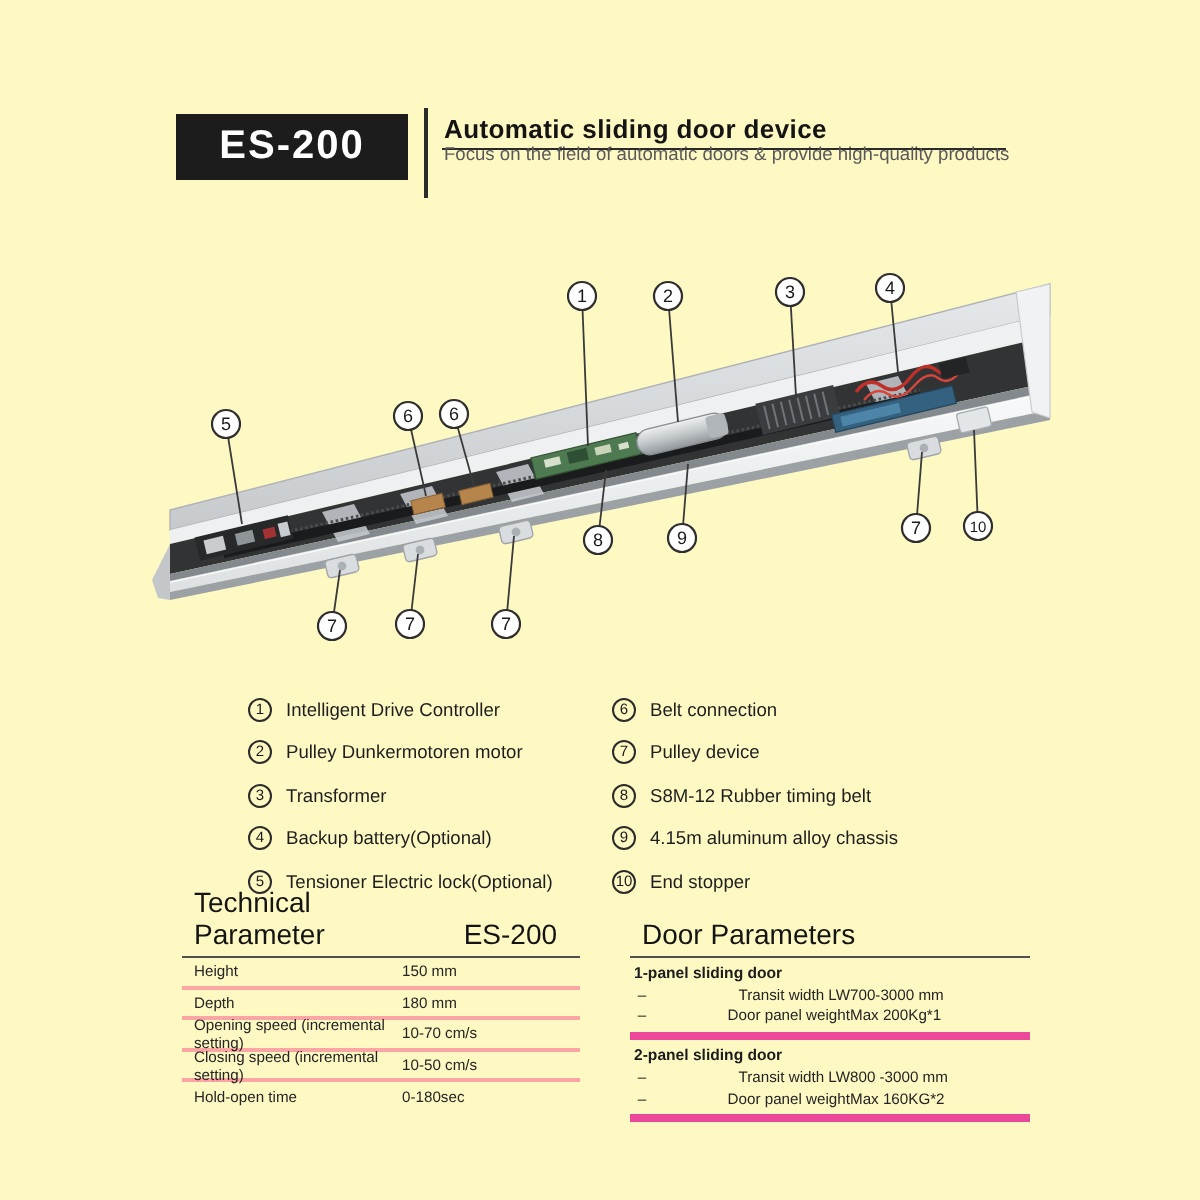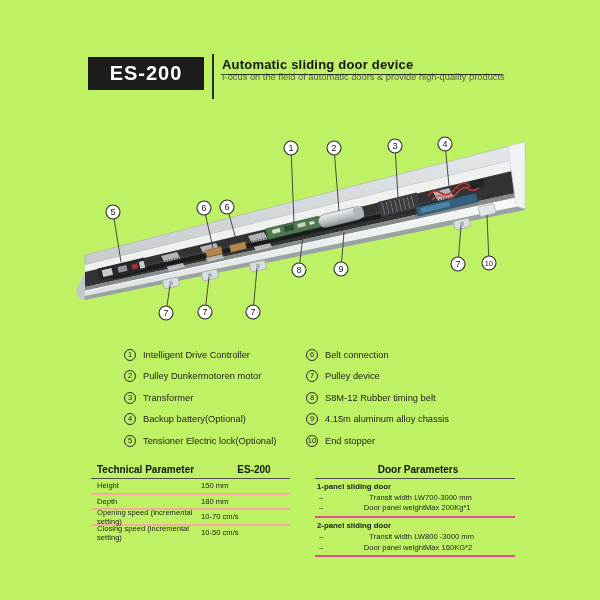--- a/index.html
+++ b/index.html
@@ -1,17 +1,17 @@
 <!DOCTYPE html>
 <html><head>
 <meta charset="utf-8">
 <style>
   html,body { margin:0; padding:0; background:#ffffff; }
   .page {
-    position:relative; width:600px; height:600px; background:#bef264; overflow:hidden;
+    position:relative; width:600px; height:600px; background:#fef9c3; overflow:hidden;
     font-family:"Liberation Sans", sans-serif; color:#1e1e1e;
   }
   
   .badge {
     position:absolute; left:88px; top:57px; width:116px; height:33px;
     background:#1c1c1c; color:#fff; display:flex; align-items:center; justify-content:center;
     font-size:20px; font-weight:bold; letter-spacing:1px;
   }
   .vdiv { position:absolute; left:212px; top:54px; width:2px; height:45px; background:#2b2b2b; }
   .title {
@@ -36,31 +36,31 @@
     border:1px solid #2b2b2b; border-radius:50%;
     font-size:7.5px; line-height:10px; text-align:center; color:#1a1a1a;
   }
   .ll { font-size:9.3px; color:#1e1e1e; white-space:nowrap; }
   
   .tbl { position:absolute; top:460px; }
   #tech-table { left:91px; width:199px; }
   #door-table { left:315px; width:200px; }
   .t-head {
     display:flex; align-items:flex-end; height:15px; padding:0 0 3px 6px;
-    border-bottom:1.5px solid #4f4f4f; font-size:10px; font-weight:bold; color:#141414;justify-content:center;
+    border-bottom:1.5px solid #4f4f4f; font-size:14px; font-weight:normal; color:#141414;
   }
   .t-model { margin-left:auto; width:72px; text-align:center; }
   .t-row {
     display:flex; align-items:center; height:13.6px;
     border-bottom:2px solid #fca5a5; font-size:7.6px; color:#242424;
   }
   .t-row:last-child { border-bottom:none; }
   .t-label { padding-left:6px; flex:1; }
   .t-value { width:89px; flex:0 0 89px; }
-  .g-block { border-bottom:2px solid #ec4899; padding:2px 0 3px 0; }
+  .g-block { border-bottom:4px solid #ec4899; padding:2px 0 3px 0; }
   .g-name { height:11px; display:flex; align-items:center; padding-left:2px;
             font-size:7.8px; font-weight:bold; color:#1c1c1c; }
   .g-row { display:flex; align-items:center; height:10.6px; font-size:7.6px; color:#242424; }
   .g-dash { width:12px; flex:0 0 12px; text-align:center; }
   .g-label { flex:1;text-align:right; }
   .g-value { width:90px; flex:0 0 90px; }
 </style>
 </head>
 <body>
 
@@ -318,20 +318,24 @@
           <span class="t-label">Depth</span>
           <span class="t-value">180 mm</span>
         </div>
         <div class="t-row">
           <span class="t-label">Opening speed (incremental setting)</span>
           <span class="t-value">10-70 cm/s</span>
         </div>
         <div class="t-row">
           <span class="t-label">Closing speed (incremental setting)</span>
           <span class="t-value">10-50 cm/s</span>
+        </div>
+        <div class="t-row">
+          <span class="t-label">Hold-open time</span>
+          <span class="t-value">0-180sec</span>
         </div>
       </div>
   </div>
 
   <div class="tbl" id="door-table">
     <div class="t-head">
       <span>Door Parameters</span>
     </div>
     <div id="door-groups">
         <div class="g-block">

